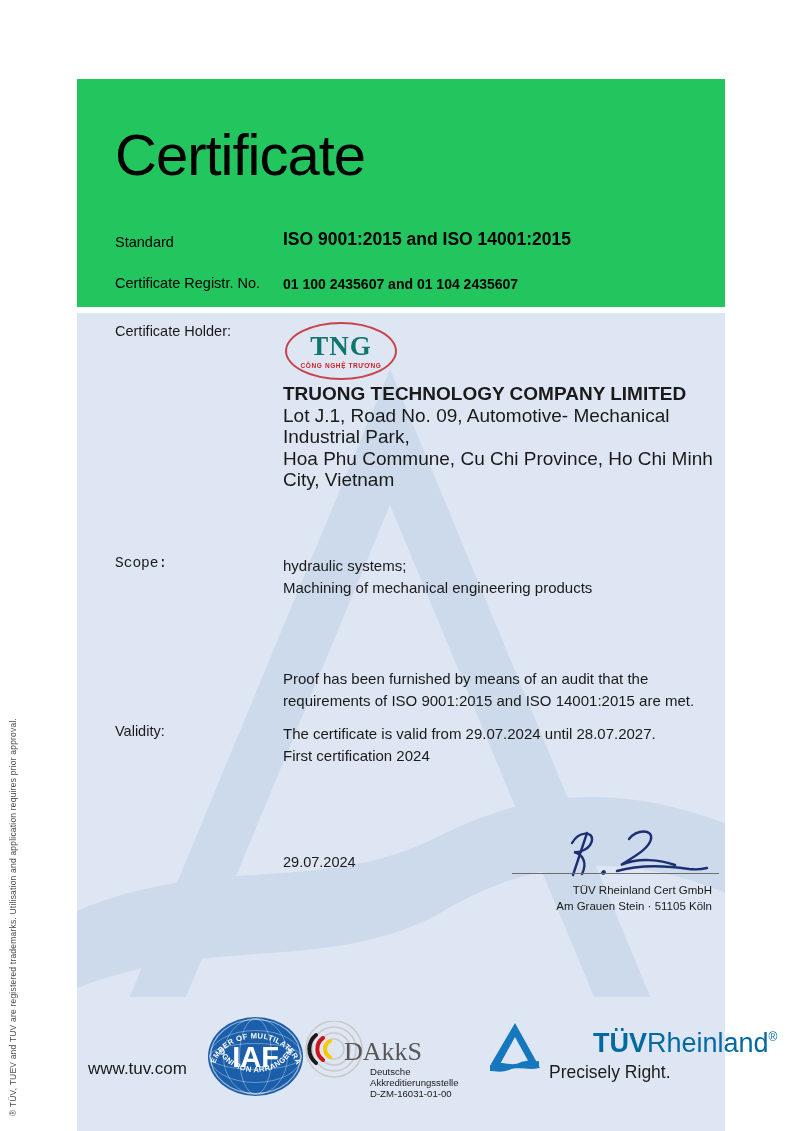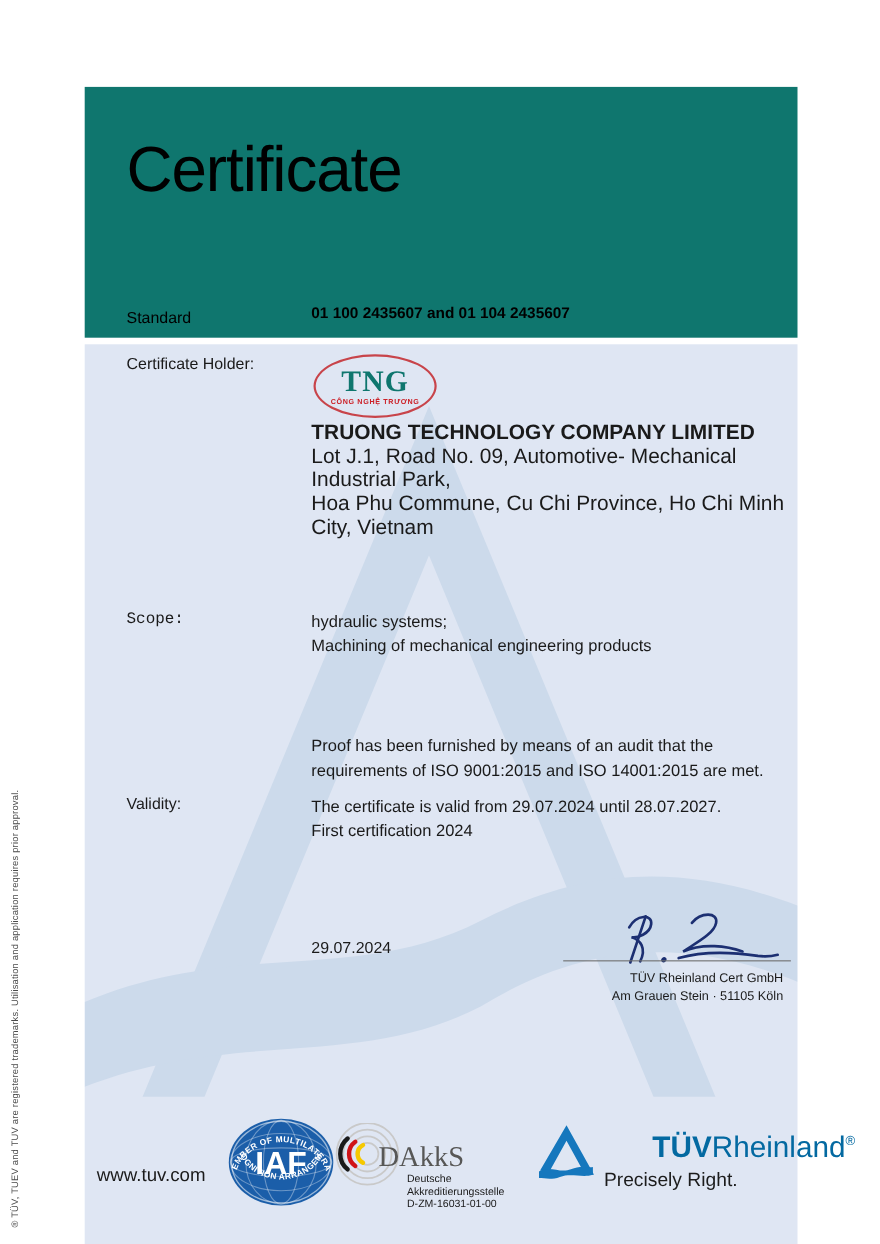--- a/index.html
+++ b/index.html
@@ -13,34 +13,34 @@
   
   .side-note{
     position:absolute;left:8px;top:1116px;
     transform:rotate(-90deg);transform-origin:0 0;
     white-space:nowrap;font-size:8.5px;color:#4a4a4a;letter-spacing:.2px;
   }
 
   
   .panel-header{
     position:absolute;left:77px;top:79px;width:648px;height:228px;
-    background:#0f766e;
+    background:#22c55e;
   }
   .panel-body{
     position:absolute;left:77px;top:313px;width:648px;height:860px;
     background:#dfe6f3;overflow:hidden;
   }
   .panel-body > *{position:absolute;}
   .watermark{left:0;top:0;}
 
   .doc-title{
     left:38px;top:46px;font-size:58px;line-height:1.05;color:#000;
     letter-spacing:-1px;
   }
-  .hdr-label{position:absolute;left:38px;font-size:14.5px;color:#000;margin-top:48px;}
+  .hdr-label{position:absolute;left:38px;font-size:14.5px;color:#000;}
   .hdr-value{position:absolute;left:206px;color:#000;font-weight:bold;}
   .std-label{top:155px;}
   .std-value{top:150px;font-size:17.5px;}
   .reg-label{top:196px;}
   .reg-value{top:197px;font-size:14px;}
 
   .holder-label{left:38px;top:10px;font-size:14.5px;}
   .tng-logo{
     left:208px;top:9px;width:112px;height:58px;
     border:2.5px solid #c8444a;border-radius:50%;
@@ -79,20 +79,21 @@
   .tuv-tagline{left:549px;top:1062px;font-size:17.5px;color:#1c1c1c;}
 </style>
 </head>
 <body>
 
 <div class="side-note">® TÜV, TUEV and TUV are registered trademarks. Utilisation and application requires prior approval.</div>
 
 <div class="panel-header">
   <div class="abs doc-title">Certificate</div>
   <div class="hdr-label std-label">Standard</div>
+  <div class="hdr-value std-value">ISO 9001:2015 and ISO 14001:2015</div>
   <div class="hdr-label reg-label">Certificate Registr. No.</div>
   <div class="hdr-value reg-value">01 100 2435607 and 01 104 2435607</div>
 </div>
 
 <div class="panel-body">
 
   <svg class="watermark" width="648" height="684" viewBox="0 0 648 684">
     <path d="M 70,710 L 313,124 L 556,710" fill="none" stroke="#ccdaeb" stroke-width="52"></path>
     <path d="M -30,612 C 120,534 240,586 360,524 C 452,477 548,466 672,520 L 672,590 C 548,532 452,546 360,602 C 240,664 120,616 -30,688 Z" fill="#ccdaeb"></path>
   </svg>

